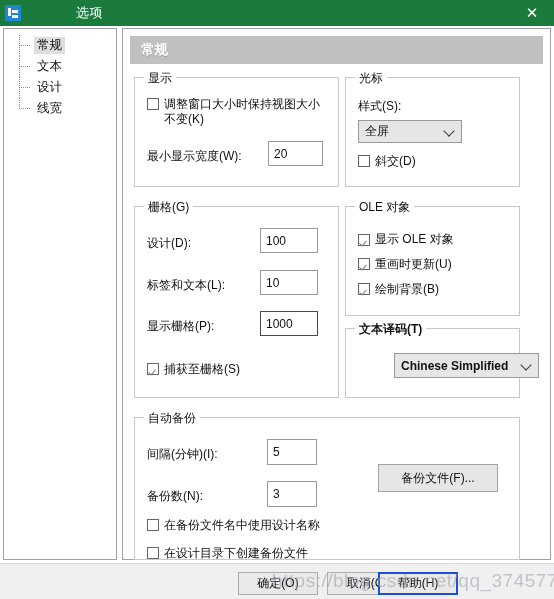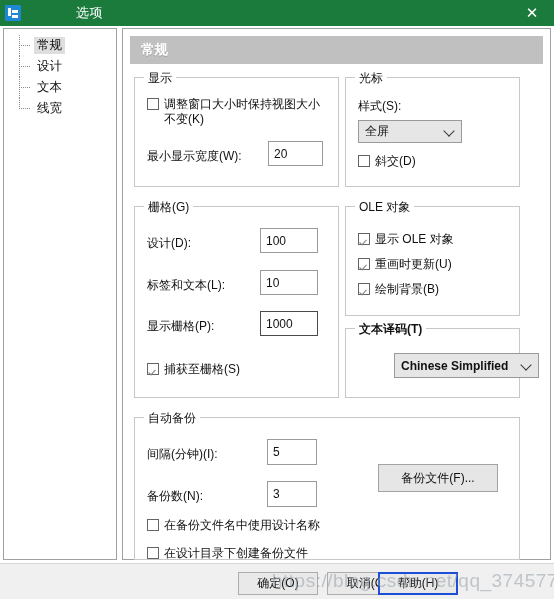--- a/index.html
+++ b/index.html
@@ -301,25 +301,25 @@
   <div class="body-area">
 
     <div class="tree-panel">
       <div class="tree-list">
         <div class="tree-item selected">
           <span class="tree-dash"></span>
           <span class="tree-label">常规</span>
         </div>
         <div class="tree-item">
           <span class="tree-dash"></span>
-          <span class="tree-label">设计</span>
+          <span class="tree-label">文本</span>
         </div>
         <div class="tree-item">
           <span class="tree-dash"></span>
-          <span class="tree-label">文本</span>
+          <span class="tree-label">设计</span>
         </div>
         <div class="tree-item">
           <span class="tree-dash"></span>
           <span class="tree-label">线宽</span>
         </div>
       </div>
     </div>
 
     <div class="content-panel">
 
@@ -369,21 +369,21 @@
 
         <div class="chk" style="left:12px; top:155px;">
           <span class="box checked"></span>
           <span class="lbl">捕获至栅格(S)</span>
         </div>
       </div>
 
       <div class="group" style="left:222px; top:177px; width:175px; height:110px;">
         <span class="legend">OLE 对象</span>
 
-        <div class="chk" style="left:12px; top:25px;">
+        <div class="chk" style="left:12px; top:25px;align-items:center;">
           <span class="box checked"></span>
           <span class="lbl">显示 OLE 对象</span>
         </div>
         <div class="chk" style="left:12px; top:50px;">
           <span class="box checked"></span>
           <span class="lbl">重画时更新(U)</span>
         </div>
         <div class="chk" style="left:12px; top:75px;">
           <span class="box checked"></span>
           <span class="lbl">绘制背景(B)</span>

